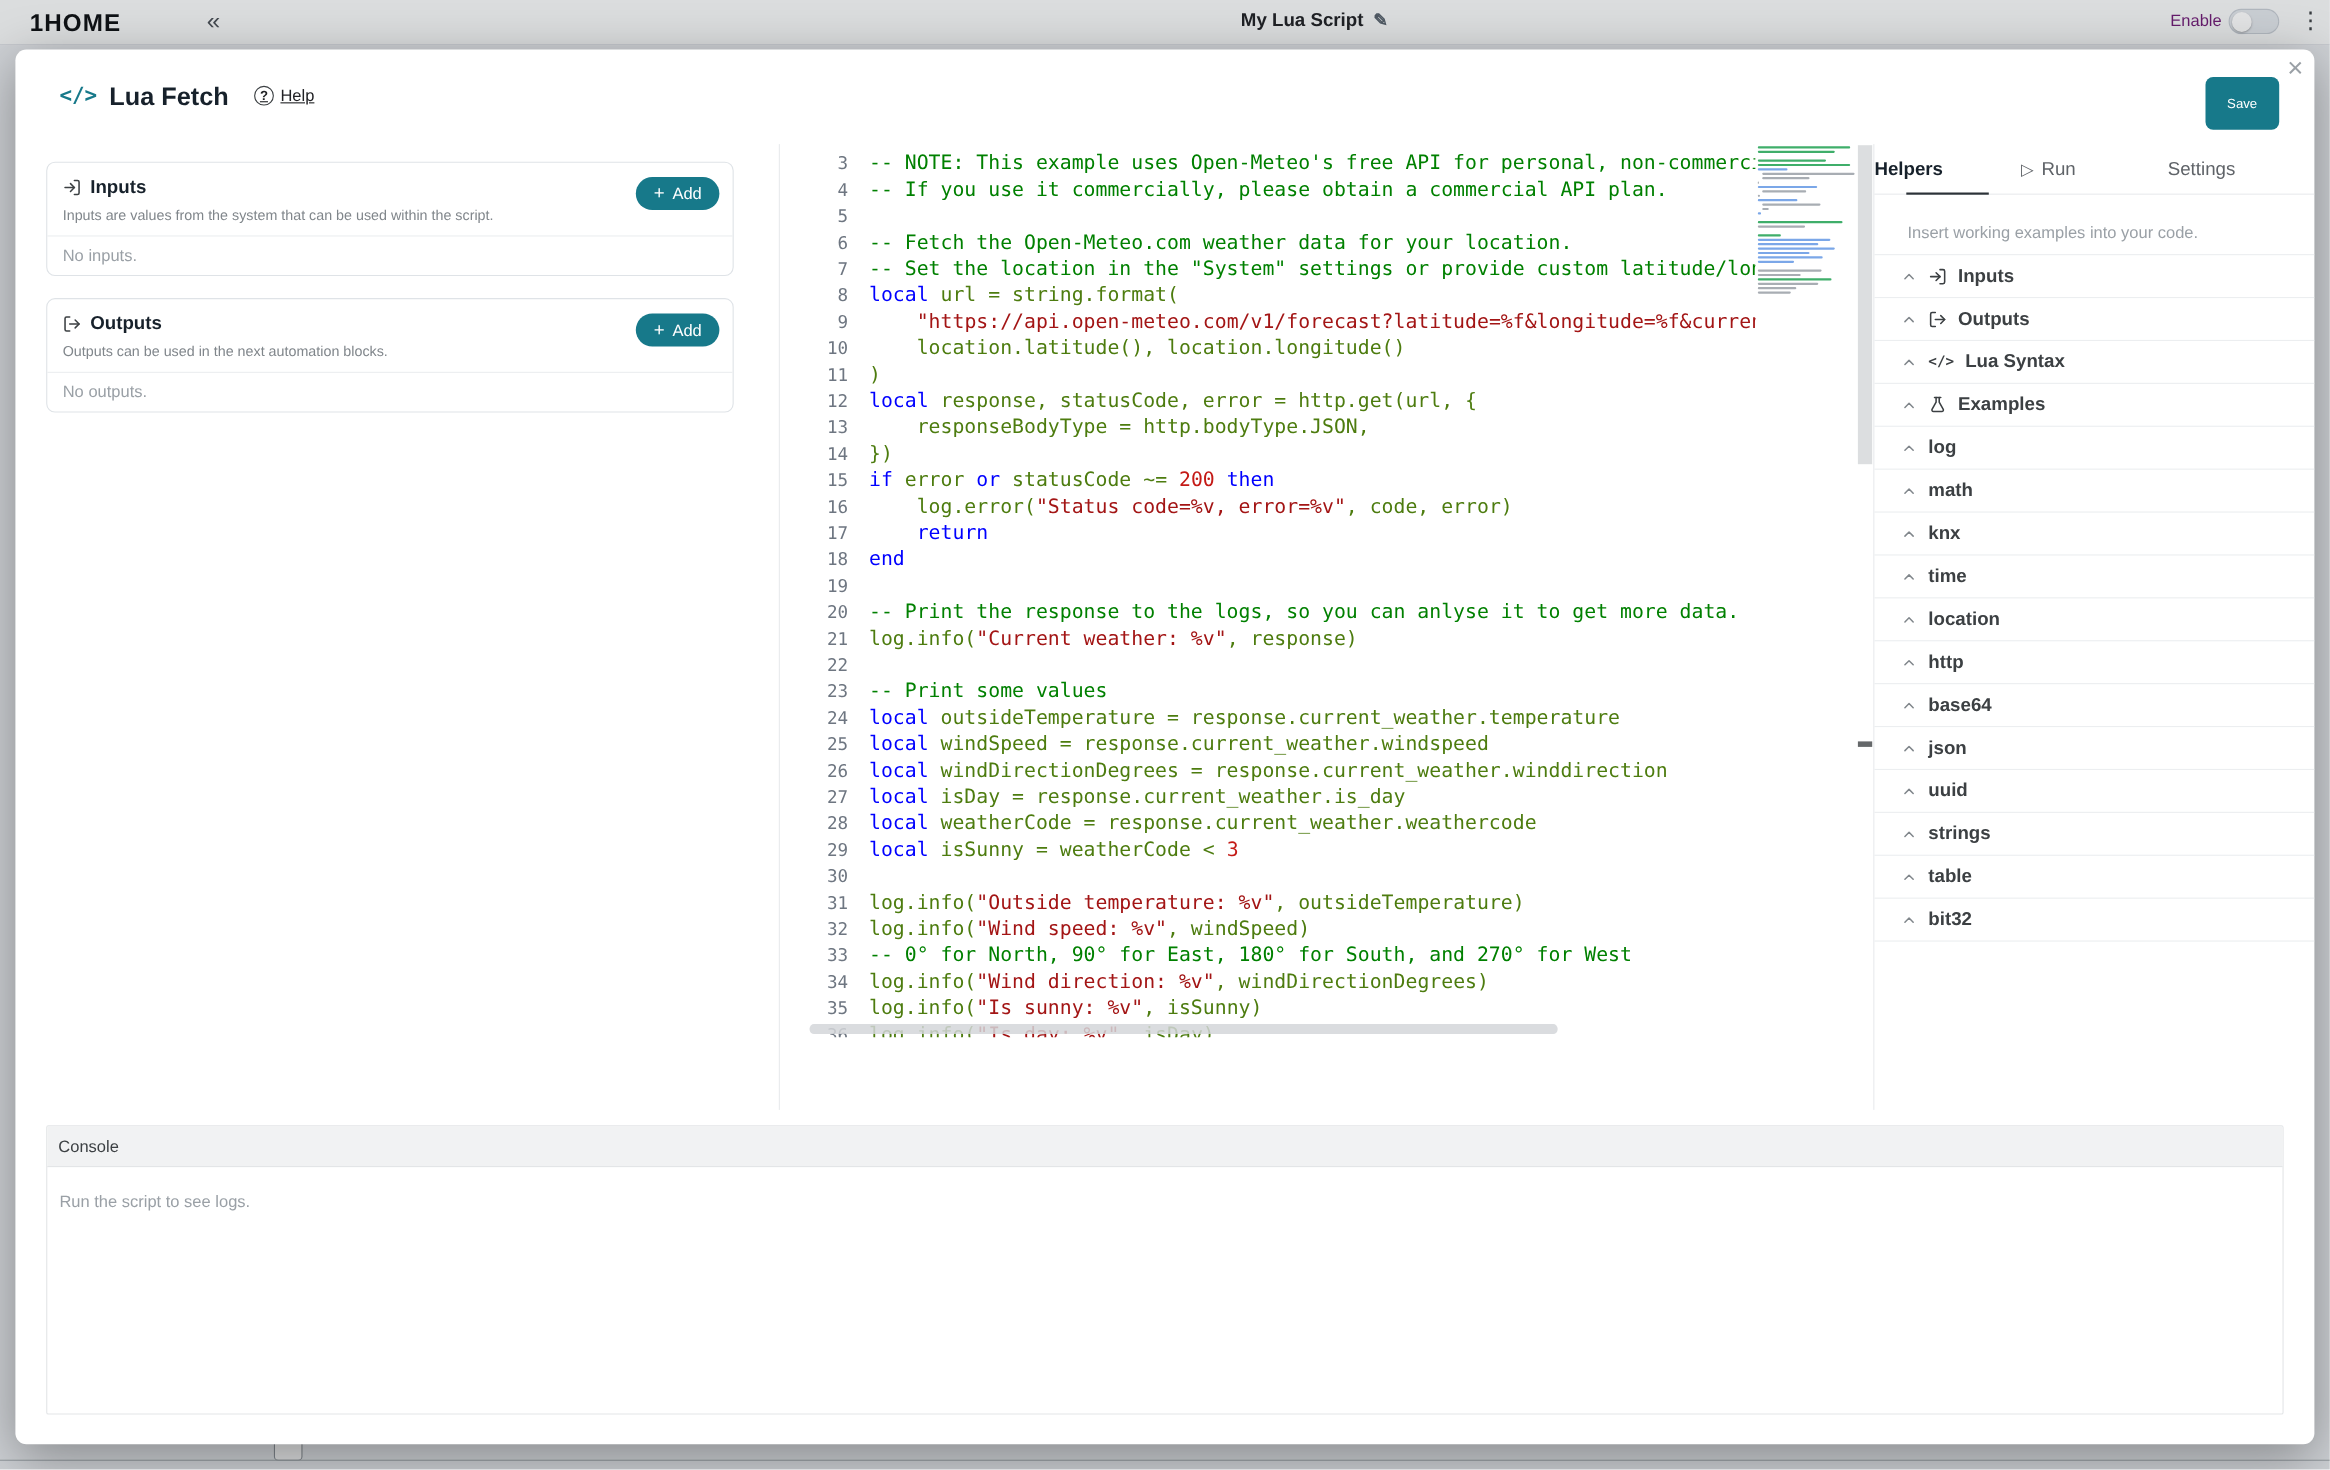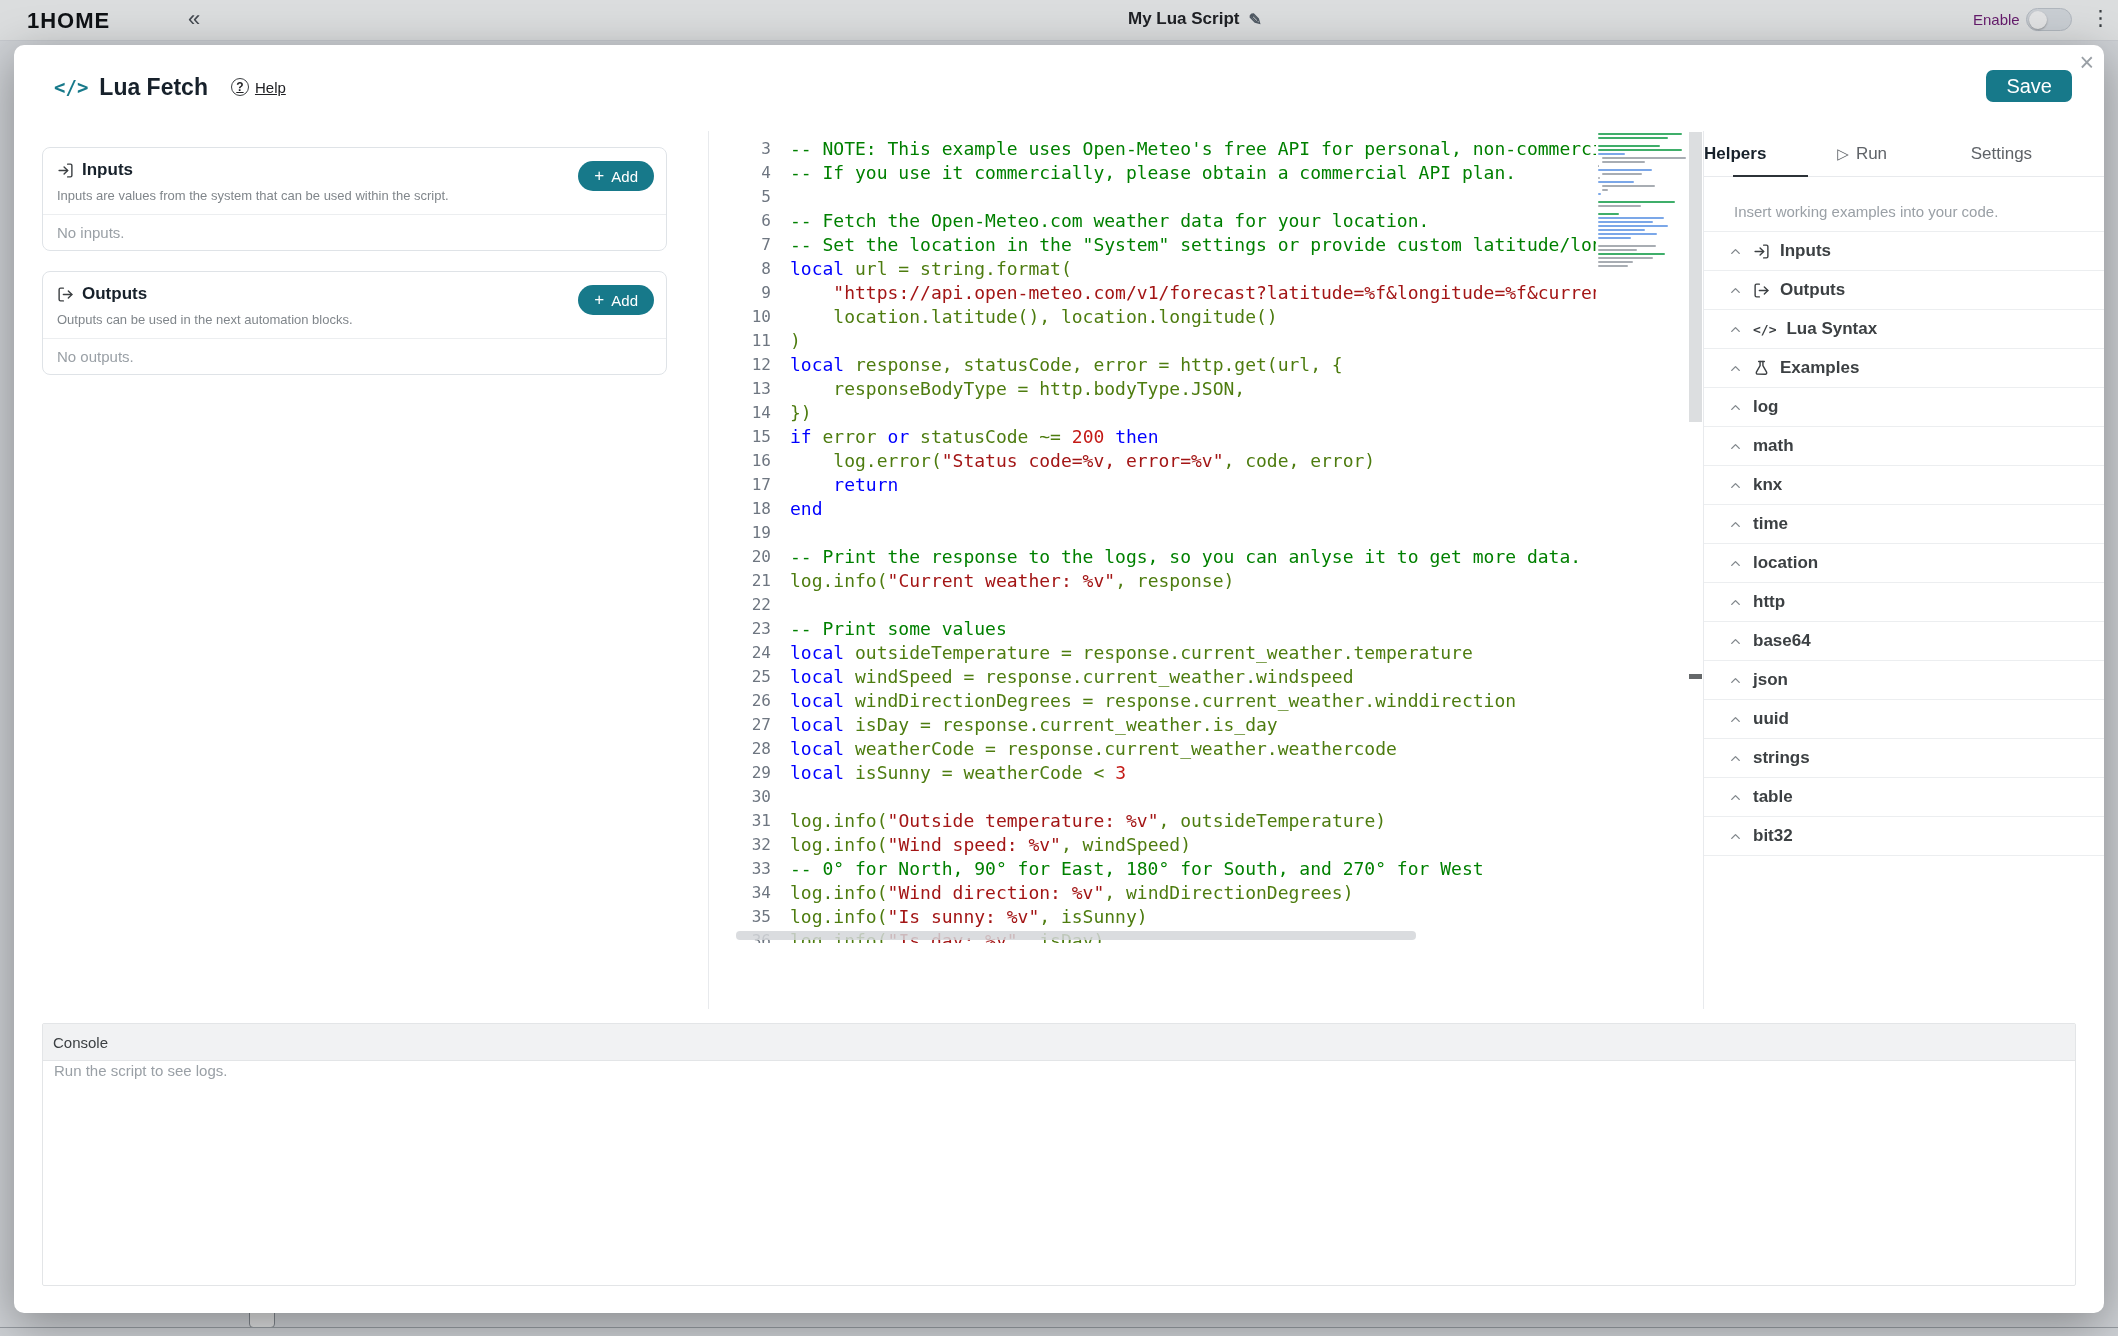--- a/index.html
+++ b/index.html
@@ -21,21 +21,21 @@
 
   .overlay { position:absolute; inset:0; background:rgba(30,36,44,0.13); z-index:5; }
 
   
   .modal { position:absolute; left:14px; top:45px; width:2090px; height:1268px; background:#fff; border-radius:10px; box-shadow:0 12px 48px rgba(0,0,0,.35); z-index:10; overflow:hidden; }
   .m-title-row { position:absolute; left:40px; top:26px; height:32px; display:flex; align-items:center; gap:11px; }
   .title-code-icon { color:#17798a; font-family:"DejaVu Sans Mono",monospace; font-weight:700; font-size:19px; }
   .m-title { font-size:23px; font-weight:700; color:#17212b; }
   .help { display:flex; align-items:center; gap:6px; margin-left:12px; color:#202124; font-size:15px; font-weight:500; text-decoration:underline; cursor:pointer; }
   .help-circ { width:18px; height:18px; border:1.6px solid #3c4043; border-radius:50%; font-size:12px; font-weight:700; display:flex; align-items:center; justify-content:center; text-decoration:none; }
-  .save-btn { position:absolute; right:32px; top:25px; height:32px; padding:0 20px; background:#17798a; color:#fff; border:none; border-radius:7px; font-size:20px; font-weight:500; font-family:inherit; cursor:pointer; }
+  .save-btn { position:absolute; right:32px; top:25px; height:48px; padding:0 20px; background:#17798a; color:#fff; border:none; border-radius:7px; font-size:12px; font-weight:500; font-family:inherit; cursor:pointer; }
   .close-x { position:absolute; right:10px; top:2px; font-size:25px; color:#9aa0a6; cursor:pointer; line-height:1.2; }
 
   
   .left-panel { position:absolute; left:28px; top:102px; width:625px; }
   .card { position:relative; height:104px; border:1px solid #dfe3e7; border-radius:8px; background:#fff; margin-bottom:20px; }
   .card-title { position:absolute; left:14px; top:12px; display:flex; align-items:center; gap:8px; font-weight:700; font-size:17px; color:#17212b; }
   .card-desc { position:absolute; left:14px; top:40px; width:63%; font-size:13px; color:#80868b; }
   .add-btn { position:absolute; right:12px; top:13px; height:30px; padding:0 16px; background:#17798a; color:#fff; border:none; border-radius:15px; font-size:15px; font-family:inherit; display:flex; align-items:center; gap:7px; cursor:pointer; }
   .add-plus { font-size:17px; font-weight:400; }
   .card-divider { position:absolute; left:0; right:0; top:66px; height:1px; background:#eceef0; }
@@ -65,21 +65,21 @@
   .play { font-size:15px; }
   .hint { position:absolute; top:158px; left:30px; font-size:15px; color:#9aa0a6; }
   .helpers-list { position:absolute; top:186px; left:0; right:0; border-top:1px solid #eceef0; }
   .hrow { height:39px; display:flex; align-items:center; gap:10px; padding:0 16px 0 24px; border-bottom:1px solid #eceef0; cursor:pointer; }
   .hlabel { font-size:17px; font-weight:600; color:#3c4043; }
   .mini-code { font-family:"DejaVu Sans Mono",monospace; font-size:13px; font-weight:700; color:#3c4043; }
 
   
   .console { position:absolute; left:28px; top:978px; width:2034px; height:263px; border:1px solid #e3e5e7; border-radius:2px; background:#fff; }
   .console-head { height:37px; background:#f1f2f3; border-bottom:1px solid #e3e5e7; display:flex; align-items:center; padding:0 10px; font-size:15px; color:#3c4043; }
-  .console-body { padding:1px 11px; font-size:15px; color:#9aa0a6; }
+  .console-body { padding:23px 11px; font-size:15px; color:#9aa0a6; }
 </style>
 </head>
 <body>
 
 <div class="topbar">
   <div class="logo">1HOME</div>
   <div class="collapse">«</div>
   <div class="tb-title">
     <span>My Lua Script</span>
     <span class="edit-pencil">✎</span>

